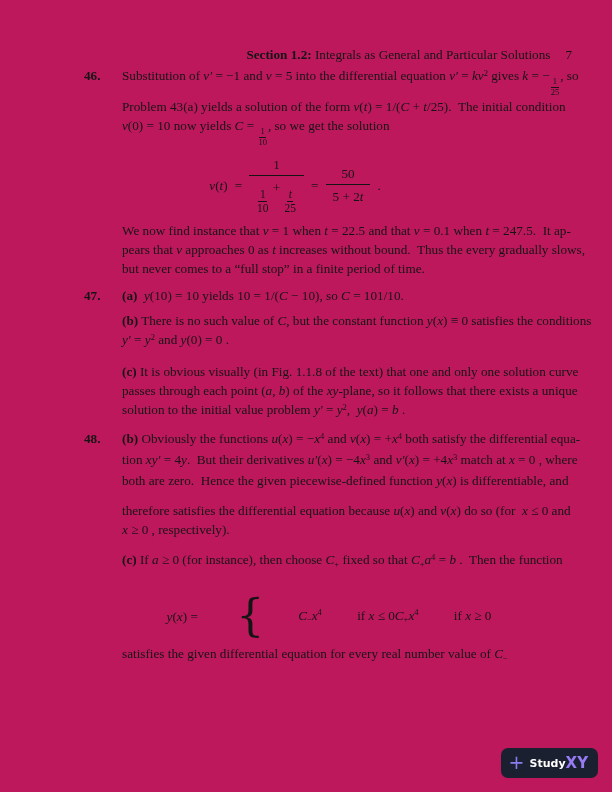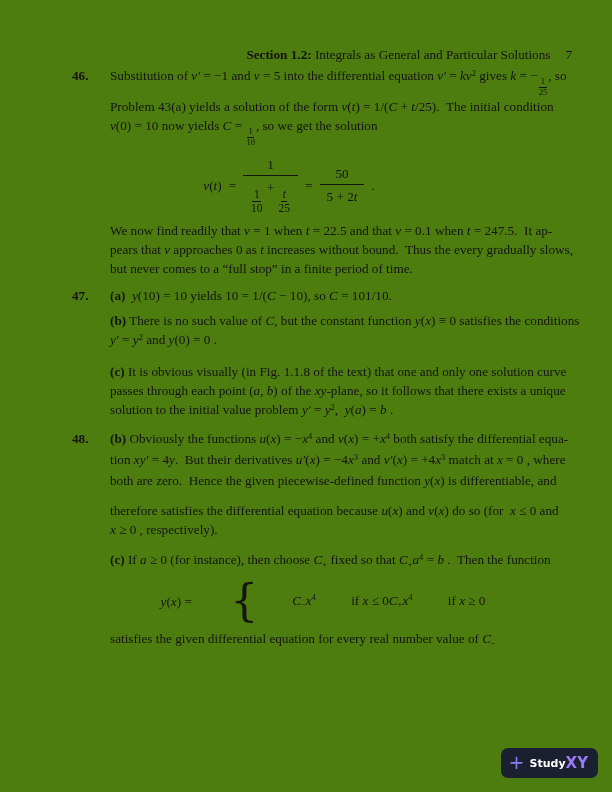--- a/index.html
+++ b/index.html
@@ -1,30 +1,30 @@
 <!DOCTYPE html>
 <html><head>
 <meta charset="utf-8">
 <style>
   * { margin:0; padding:0; box-sizing:border-box; }
   html,body { background:#ffffff; }
   .page {
-    position:relative; width:612px; height:792px; background:#4d7c0f;
+    position:relative; width:612px; height:792px; background:#be185d;
     font-family:"Liberation Serif","DejaVu Serif",serif;
     font-size:13.2px; color:#141414; overflow:hidden;
   }
   .header {
     position:absolute; top:31px; left:0; right:40px; text-align:right;
     white-space:pre;
   }
   .hdr-bold { font-weight:700; }
   .hdr-page { margin-left:15px; }
   .content { position:absolute; left:72px; top:66px; width:500px; }
   .problem { display:flex; }
-  .pnum { width:38px; flex:none; font-weight:700; line-height:19px; }
+  .pnum { width:38px; flex:none; font-weight:700; line-height:19px;margin-left:12px; }
   .pbody { flex:1; min-width:0; }
   .line { line-height:19px; white-space:pre; }
   .rn {}
   .ri { font-style:italic; }
   .rb { font-weight:700; }
   .rsup { font-size:8.5px; position:relative; top:-4.5px; }
   .rsub { font-size:8.5px; position:relative; top:2.5px; }
   .sfrac {
     display:inline-flex; flex-direction:column; align-items:center;
     vertical-align:-0.45em; font-size:8.5px; line-height:1.15; text-align:center;
@@ -37,21 +37,21 @@
   .equation {
     display:flex; align-items:center; justify-content:center; gap:7px;
     margin:8px 0 6px; position:relative;
   }
   .eq-velocity { left:-52px; }
   .bigfrac { display:inline-block; text-align:center; vertical-align:middle; }
   .bigfrac .bnum { display:block; border-bottom:1px solid #141414; padding:0 7px 1px; line-height:18px; }
   .bigfrac .bden { display:block; padding:2px 7px 0; line-height:20px; }
   .bigfrac .sfrac { font-size:11.5px; vertical-align:-0.55em; }
   .bigfrac .sfrac .fn { border-bottom:1px solid #141414; }
-  .eq-piecewise { left:-18px; margin:9px 0 7px;gap:33px; }
+  .eq-piecewise { left:-18px; margin:24px 0 7px;gap:33px; }
   .pw-brace {
     font-size:44px; line-height:0.95; font-weight:400;
     font-family:"DejaVu Serif",serif; margin:0 1px 0 2px;
   }
   .pw-col { display:inline-flex; flex-direction:row; }
   .pw-row { display:flex; gap:17px; line-height:19.5px; }
   .pw-val { min-width:42px; white-space:pre; }
   .pw-cond { white-space:pre; }
   .logo {
     position:absolute; right:14px; top:748px; height:30px;
@@ -95,21 +95,21 @@
                 </span></span>
           </span>
           <span>=</span>
           <span class="bigfrac">
             <span class="bnum"><span class="rn">50</span></span>
             <span class="bden"><span class="rn">5 + 2</span><span class="ri">t</span></span>
           </span>
           <span>.</span>
         </div>
 
-        <div class="line"><span class="rn">We now find readily that </span><span class="ri">v</span><span class="rn"> = 1 when </span><span class="ri">t</span><span class="rn"> = 22.5 and that </span><span class="ri">v</span><span class="rn"> = 0.1 when </span><span class="ri">t</span><span class="rn"> = 247.5.  It ap-</span></div>
+        <div class="line"><span class="rn">We now find instance that </span><span class="ri">v</span><span class="rn"> = 1 when </span><span class="ri">t</span><span class="rn"> = 22.5 and that </span><span class="ri">v</span><span class="rn"> = 0.1 when </span><span class="ri">t</span><span class="rn"> = 247.5.  It ap-</span></div>
         <div class="line"><span class="rn">pears that </span><span class="ri">v</span><span class="rn"> approaches 0 as </span><span class="ri">t</span><span class="rn"> increases without bound.  Thus the every gradually slows,</span></div>
         <div class="line"><span class="rn">but never comes to a “full stop” in a finite period of time.</span></div>
       </div>
     </div>
 
     <div class="problem mt8">
       <div class="pnum">47.</div>
       <div class="pbody">
         <div class="line"><span class="rb">(a)</span><span class="rn">  </span><span class="ri">y</span><span class="rn">(10) = 10 yields 10 = 1/(</span><span class="ri">C</span><span class="rn"> − 10), so </span><span class="ri">C</span><span class="rn"> = 101/10.</span></div>
         <div class="line mt6"><span class="rb">(b)</span><span class="rn"> There is no such value of </span><span class="ri">C</span><span class="rn">, but the constant function </span><span class="ri">y</span><span class="rn">(</span><span class="ri">x</span><span class="rn">) ≡ 0 satisfies the conditions</span></div>

